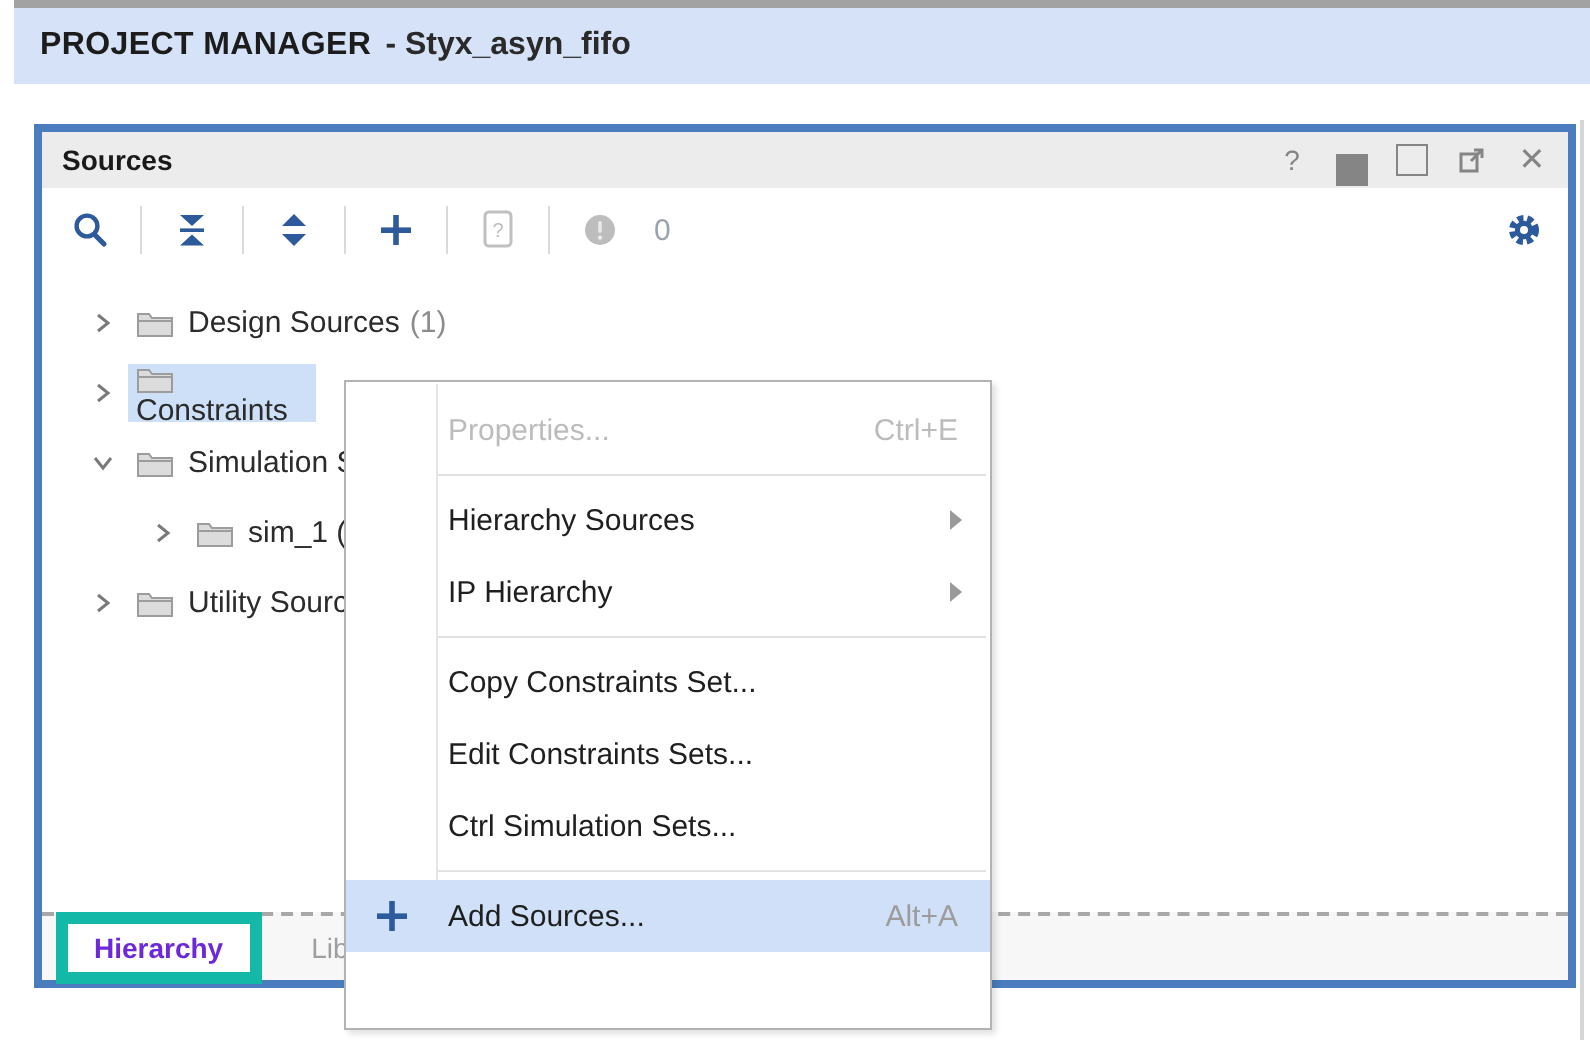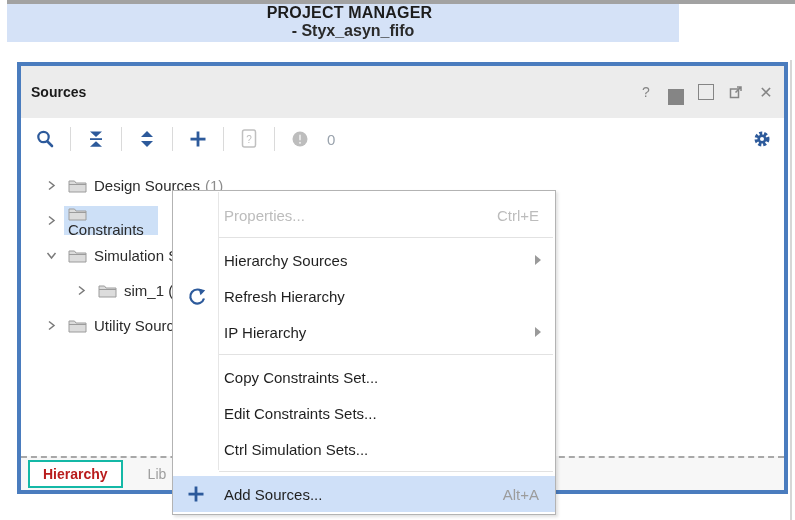--- a/index.html
+++ b/index.html
@@ -2,33 +2,33 @@
 <html><head>
 <meta charset="utf-8">
 <style>
   * { margin:0; padding:0; box-sizing:border-box; }
   html,body { width:795px; height:520px; background:#ffffff; overflow:hidden;
               font-family:"Liberation Sans", sans-serif; }
   .screen { position:relative; width:795px; height:520px; background:#fff; }
 
   
   .top-strip { position:absolute; left:7px; top:0; width:788px; height:4px; background:#a2a2a2; }
-  .topbar { position:absolute; left:7px; top:4px; width:672px; height:38px;
+  .topbar { position:absolute; left:7px; top:4px; width:788px; height:38px;
             background:#d5e2f7; display:flex; align-items:center; padding-left:13px;
-            font-size:16px; color:#1c1c1c;flex-direction:column; }
+            font-size:16px; color:#1c1c1c; }
   .topbar .t1 { font-weight:bold; letter-spacing:.2px; }
   .topbar .t2 { margin-left:7px; font-weight:700; color:#2a2a2a; }
 
   
   .right-line { position:absolute; left:790px; top:60px; width:2px; height:460px; background:#d6d6d6; }
 
   
   .panel { position:absolute; left:17px; top:62px; width:771px; height:432px;
            border:4px solid #4a7cbe; background:#fff; display:flex; flex-direction:column; }
-  .panel-header { height:52px; background:#ececec; display:flex; align-items:center;
+  .panel-header { height:28px; background:#ececec; display:flex; align-items:center;
                   padding:0 10px; flex:none; }
   .panel-title { font-weight:bold; font-size:14px; color:#1a1a1a; }
   .win-icons { margin-left:auto; display:flex; align-items:center; gap:14px; color:#858585; }
   .win-icons span { display:inline-flex; align-items:center; justify-content:center;
                     width:16px; height:16px; font-size:14px; cursor:default; }
   .glyph-q { font-size:15px; font-weight:400; }
   .min-bar { width:9px; height:2px; background:#858585; margin-top:9px; }
   .max-box { width:10px; height:10px; border:1.5px solid #858585; }
 
   
@@ -46,25 +46,25 @@
   .ficon { width:26px; display:inline-flex; align-items:center; }
   .tlabel { }
   .tcount { color:#8c8c8c; margin-left:5px; }
   .selwrap { display:inline-flex; align-items:flex-start; background:#cde0f7; height:29px;
              padding:0 14px 0 4px; margin-left:-4px;flex-direction:column; }
 
   
   .footer { flex:none; height:34px; background:#f7f7f7; border-top:2px dashed #a8a8a8;
             display:flex; align-items:center; padding-left:7px; }
   .tab { font-size:14px; padding:4px 13px; }
-  .tab.active { background:#ffffff; border:2px solid #14b8a6; font-weight:bold; color:#b91c1c; }
+  .tab.active { background:#ffffff; border:6px solid #14b8a6; font-weight:bold; color:#6d28d9; }
   .tab.plain { color:#9e9e9e; margin-left:12px; }
 
   
-  .menu { position:absolute; left:172px; top:190px; width:384px; height:325px;
+  .menu { position:absolute; left:172px; top:190px; width:324px; height:325px;
           background:#fff; border:1px solid #b3b3b3; z-index:20; padding-top:6px;
           box-shadow:2px 2px 3px rgba(0,0,0,0.12); }
   .menu .vline { position:absolute; left:45px; top:1px; bottom:44px; width:1px; background:#e6e6e6; }
   .mi { height:36px; display:flex; align-items:center; font-size:15px; color:#1f1f1f; position:relative; }
   .mi .ic { width:46px; flex:none; display:inline-flex; align-items:center; justify-content:center; }
   .mi .lbl { margin-left:5px; }
   .mi .sc { margin-left:auto; padding-right:16px; color:#9c9c9c; }
   .mi.disabled .lbl, .mi.disabled .sc { color:#bcbcbc; }
   .mi .subarrow { margin-left:auto; margin-right:14px; width:0; height:0;
                   border-left:6px solid #9a9a9a; border-top:5px solid transparent;
@@ -258,29 +258,20 @@
     </div>
 
     <div class="msep"></div>
 
     <div class="mi">
       <span class="ic"></span>
       <span class="lbl">Hierarchy Sources</span>
       <span class="subarrow"></span>
     </div>
 
-    <div class="mi">
-      <span class="ic">
-        <svg width="19" height="19" viewBox="0 0 19 19">
-            <path d="M15.8 5.2 A7 7 0 1 0 17 11.5" fill="none" stroke="#2d5a9b" stroke-width="2.2"></path>
-            <polygon points="11.5,1.5 18.2,3.2 13.5,8.2" fill="#2d5a9b"></polygon>
-          </svg>
-      </span>
-      <span class="lbl">Refresh Hierarchy</span>
-    </div>
 
     <div class="mi">
       <span class="ic"></span>
       <span class="lbl">IP Hierarchy</span>
       <span class="subarrow"></span>
     </div>
 
     <div class="msep"></div>
 
     <div class="mi">

